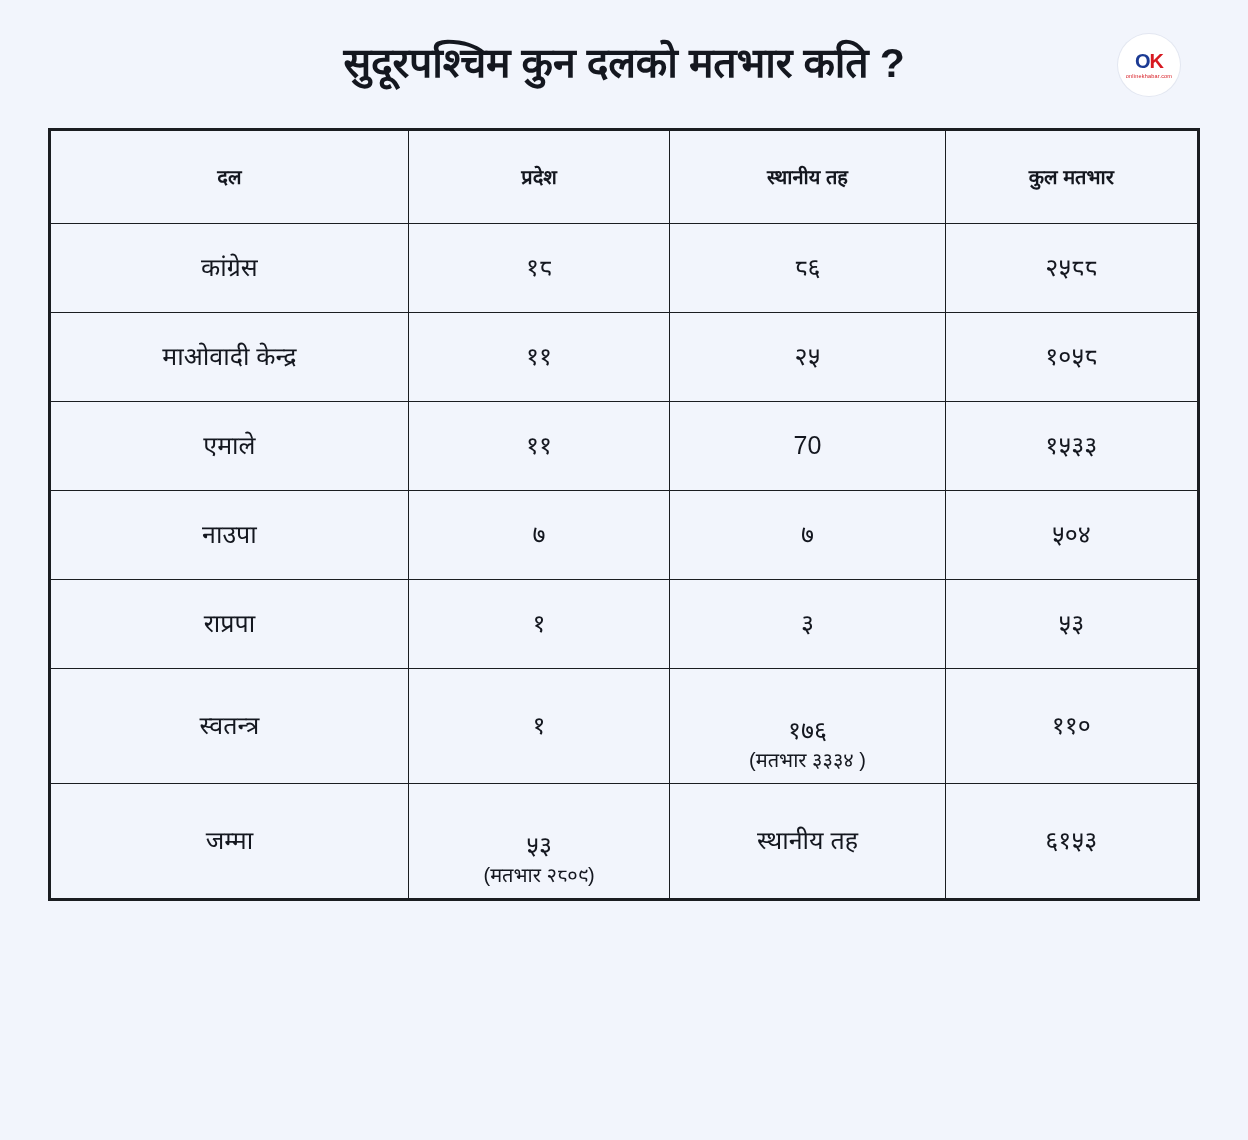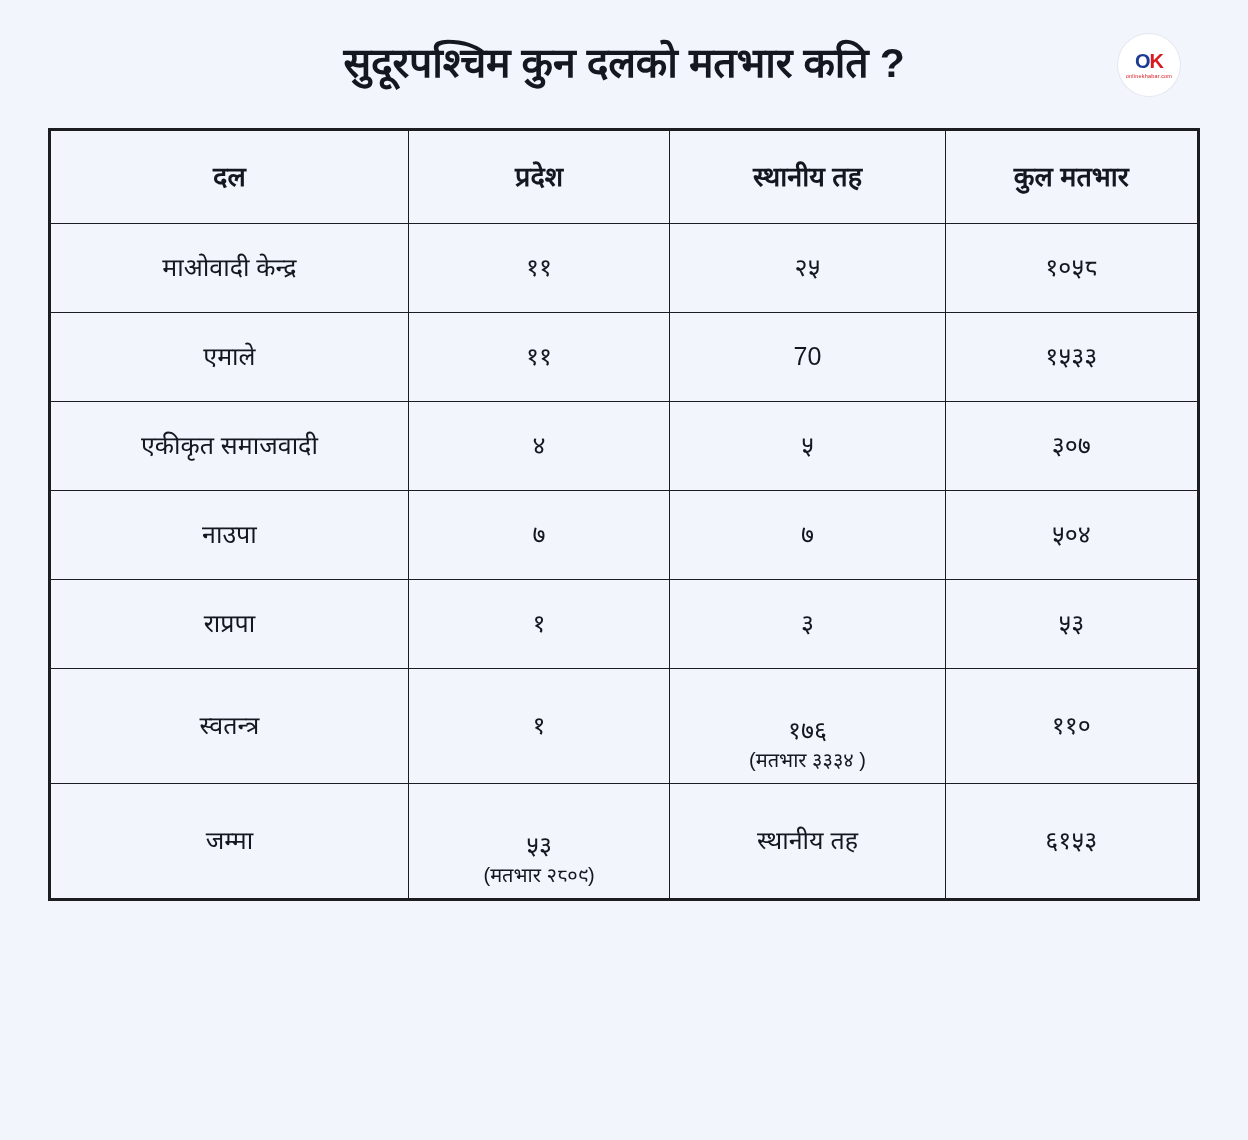--- a/index.html
+++ b/index.html
@@ -89,21 +89,21 @@
     text-align: center;
     vertical-align: middle;
     font-size: 25px;
     color: #14171f;
     padding: 0 6px;
     line-height: 1.35;
   }
   thead th {
     height: 92px;
     font-weight: bold;
-    font-size: 27px;
+    font-size: 20px;
   }
   tbody td {
     height: 88px;
     font-weight: normal;
   }
   tbody tr.tall td {
     height: 114px;
   }
   col.c-party  { width: 31.2%; }
   col.c-pradesh{ width: 22.8%; }
@@ -142,36 +142,36 @@
       <thead>
         <tr>
           <th>दल</th>
           <th>प्रदेश</th>
           <th>स्थानीय तह</th>
           <th>कुल मतभार</th>
         </tr>
       </thead>
       <tbody>
         <tr>
+          <td>कांग्रेस</td>
+          <td>१८</td>
+          <td>८६</td>
+          <td>२५८८</td>
+        </tr>
+        <tr>
           <td>माओवादी केन्द्र</td>
           <td>११</td>
           <td>२५</td>
           <td>१०५८</td>
         </tr>
         <tr>
           <td>एमाले</td>
           <td>११</td>
           <td>70</td>
           <td>१५३३</td>
-        </tr>
-        <tr>
-          <td>एकीकृत समाजवादी</td>
-          <td>४</td>
-          <td>५</td>
-          <td>३०७</td>
         </tr>
         <tr>
           <td>नाउपा</td>
           <td>७</td>
           <td>७</td>
           <td>५०४</td>
         </tr>
         <tr>
           <td>राप्रपा</td>
           <td>१</td>

